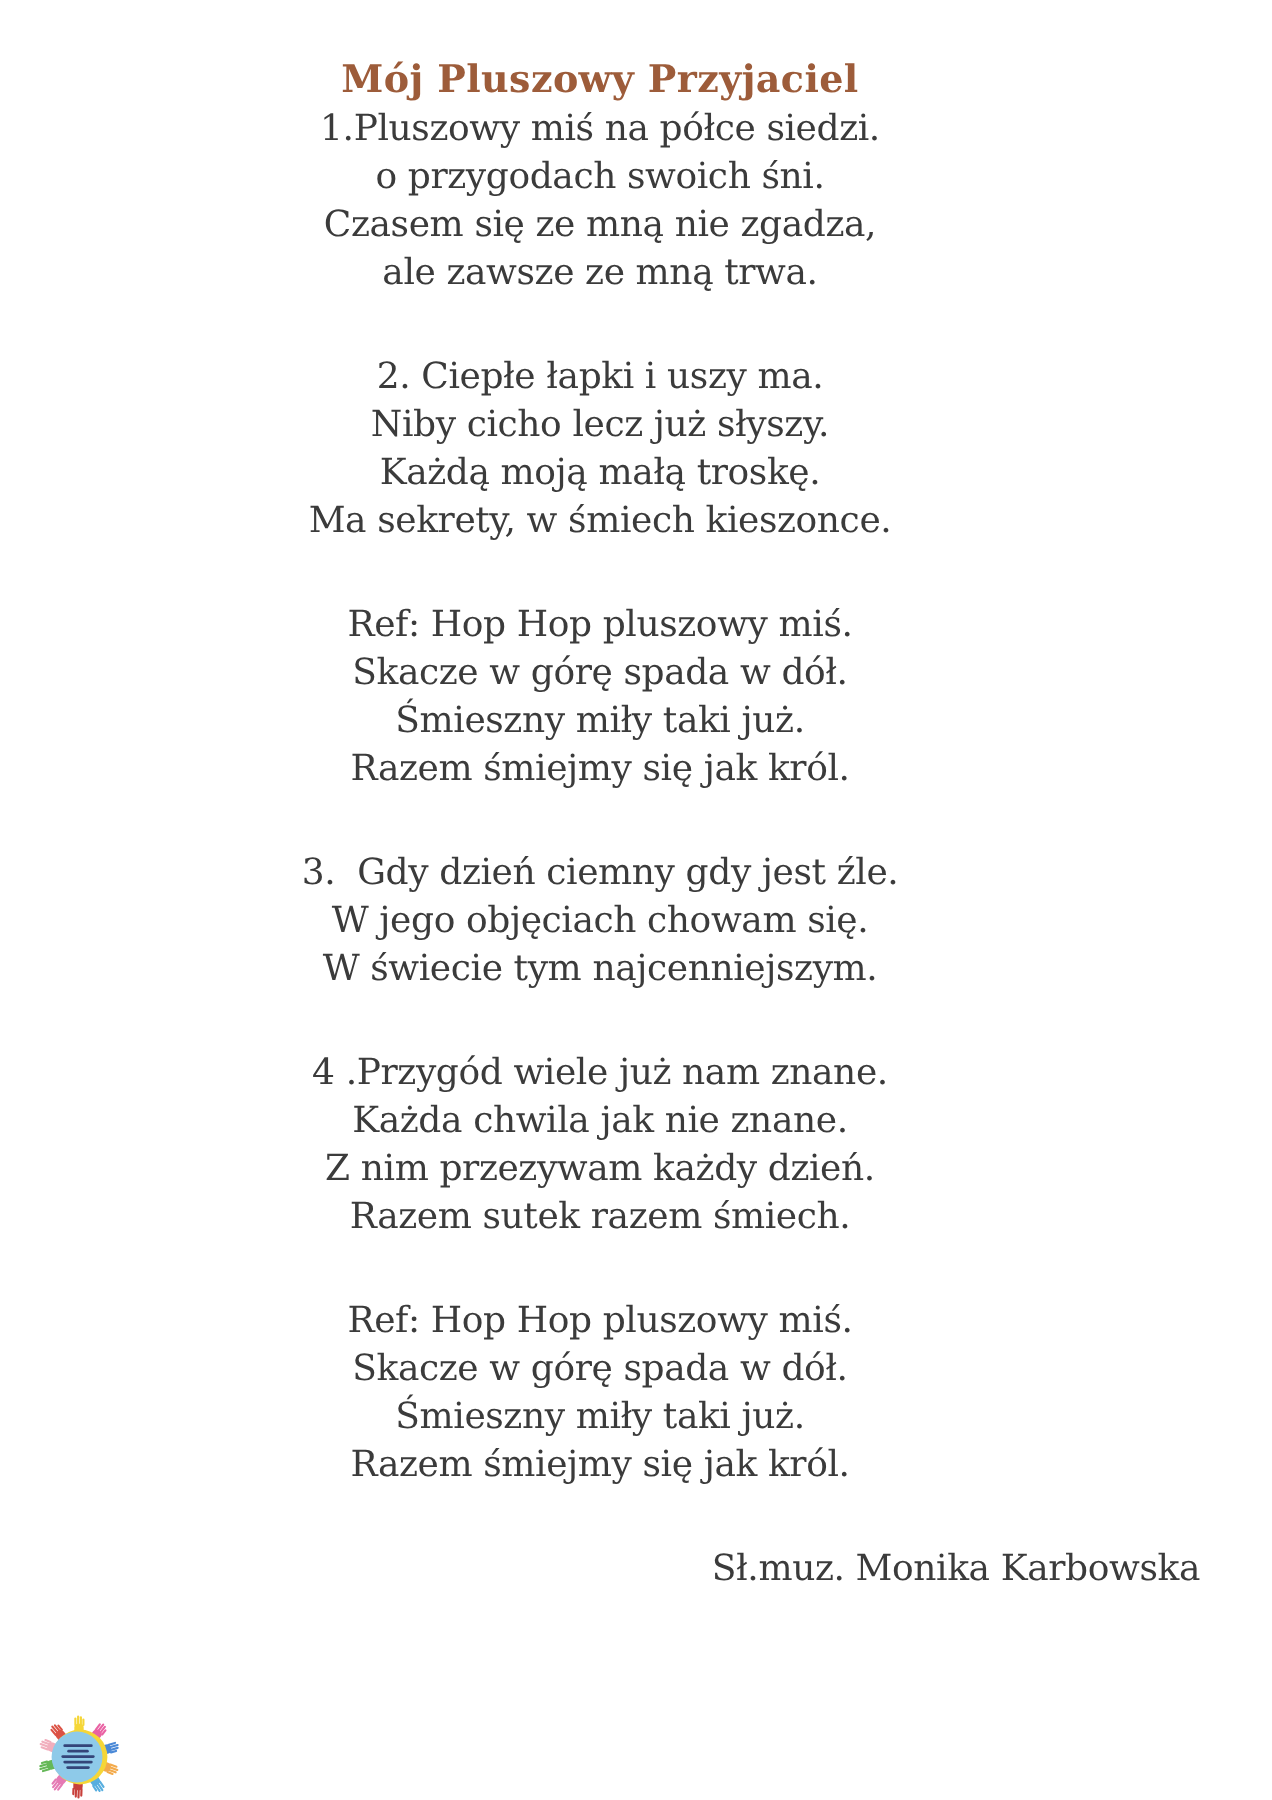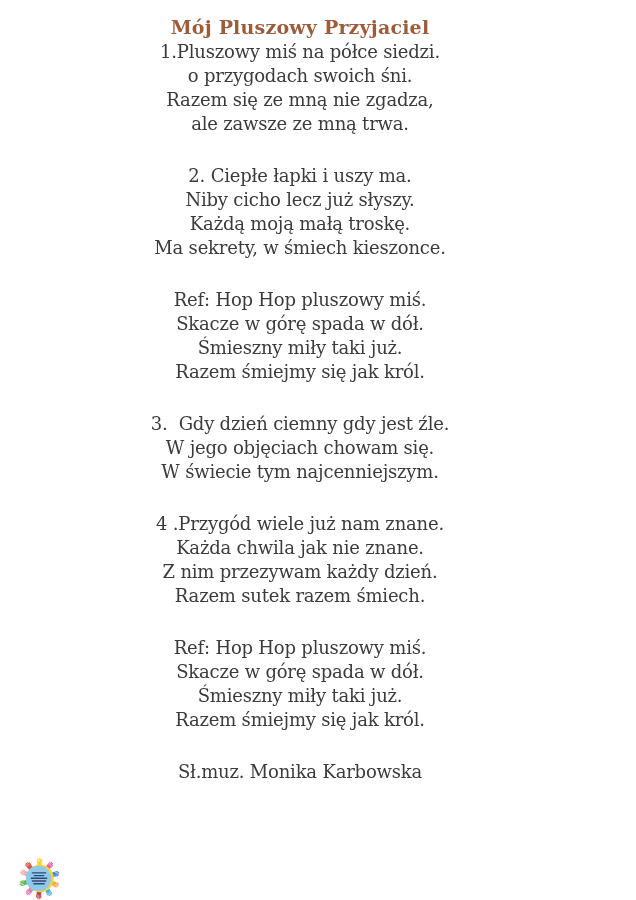--- a/index.html
+++ b/index.html
@@ -13,61 +13,61 @@
   }
   body {
     width: 636px; height: 900px;
     background: var(--background);
     position: relative;
     overflow: hidden;
     font-family: "DejaVu Serif", serif;
   }
   .page {
     width: 600px;
-    padding-top: 15px;
+    padding-top: 28px;
     text-align: center;
     color: var(--body-text);
   }
   .title {
     margin: 0;
     font-size: 19px;
     font-weight: bold;
     line-height: 25px;
     color: var(--title);
     letter-spacing: 0.2px;
   }
   .stanza { margin: 0 0 28px 0; }
   .line, .credit {
     margin: 0;
     font-size: 18px;
     line-height: 24px;
     white-space: pre-wrap;
     letter-spacing: -0.2px;
   }
-  .credit { margin-top: 0; }
+  .credit { margin-top: 0; text-align: right; }
   .logo {
     position: absolute;
     left: 16px;
     top: 855px;
     width: 47px;
     height: 47px;
   }
   .logo svg { width: 100%; height: 100%; opacity: 0.92; }
 </style>
 </head>
 <body>
 
 <div class="page">
 
   <h1 class="title">Mój Pluszowy Przyjaciel</h1>
 
   <div class="stanza">
     <p class="line">1.Pluszowy miś na półce siedzi.</p>
     <p class="line">o przygodach swoich śni.</p>
-    <p class="line">Razem się ze mną nie zgadza,</p>
+    <p class="line">Czasem się ze mną nie zgadza,</p>
     <p class="line">ale zawsze ze mną trwa.</p>
   </div>
 
   <div class="stanza">
     <p class="line">2. Ciepłe łapki i uszy ma.</p>
     <p class="line">Niby cicho lecz już słyszy.</p>
     <p class="line">Każdą moją małą troskę.</p>
     <p class="line">Ma sekrety, w śmiech kieszonce.</p>
   </div>
 

